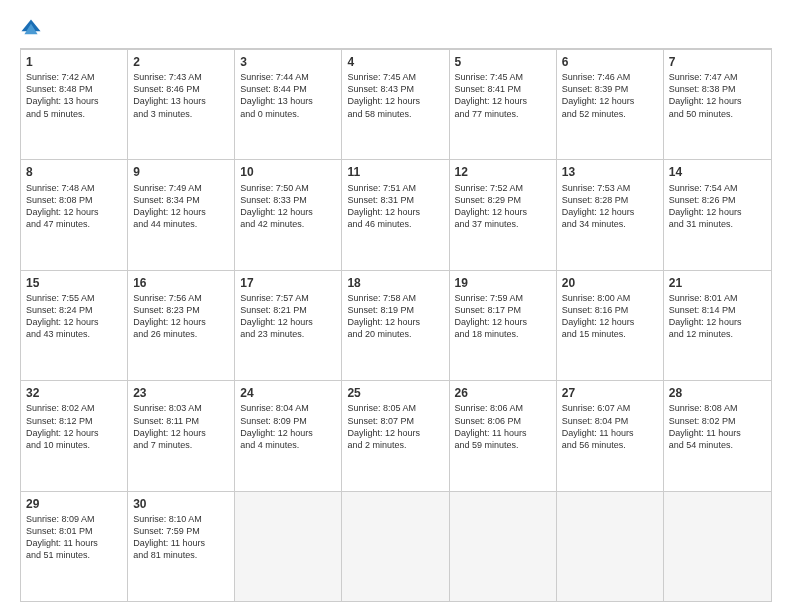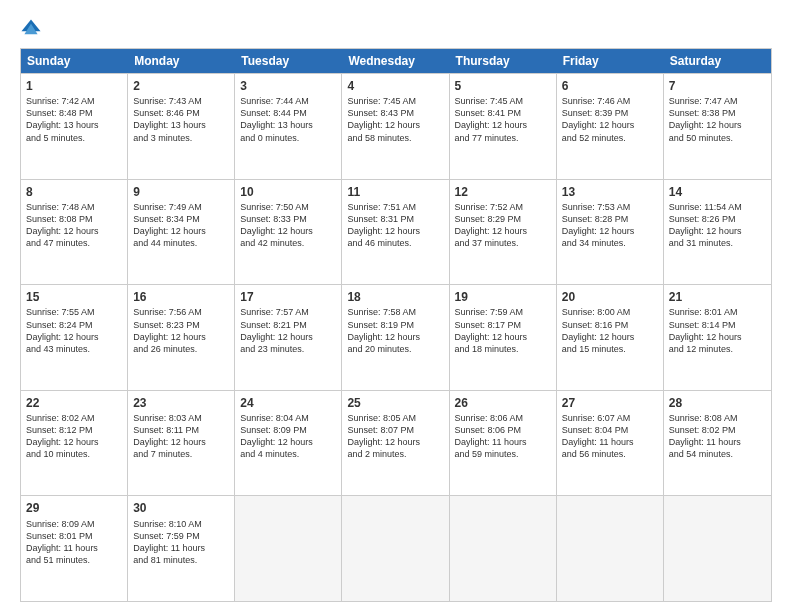--- a/index.html
+++ b/index.html
@@ -125,29 +125,20 @@
         <div><span style="color:#1a6eb5;"></span></div>
       </div>
     </div>
     <div class="title-block">
       <div class="month-title"></div>
       <div class="location"></div>
     </div>
   </div>
 
   <div class="calendar">
-    <div class="cal-header" id="cal-header">
-        <div class="cal-header-cell">Sunday</div>
-        <div class="cal-header-cell">Monday</div>
-        <div class="cal-header-cell">Tuesday</div>
-        <div class="cal-header-cell">Wednesday</div>
-        <div class="cal-header-cell">Thursday</div>
-        <div class="cal-header-cell">Friday</div>
-        <div class="cal-header-cell">Saturday</div>
-      </div>
     <div class="cal-body" id="cal-body">
         <div class="cal-row">
           <div class="cal-cell">
             <span class="day-num">1</span>
             <div class="cell-text">Sunrise: 7:42 AM</div>
             <div class="cell-text">Sunset: 8:48 PM</div>
             <div class="cell-text">Daylight: 13 hours</div>
             <div class="cell-text">and 5 minutes.</div>
           </div>
           <div class="cal-cell">
@@ -231,21 +222,21 @@
           </div>
           <div class="cal-cell">
             <span class="day-num">13</span>
             <div class="cell-text">Sunrise: 7:53 AM</div>
             <div class="cell-text">Sunset: 8:28 PM</div>
             <div class="cell-text">Daylight: 12 hours</div>
             <div class="cell-text">and 34 minutes.</div>
           </div>
           <div class="cal-cell">
             <span class="day-num">14</span>
-            <div class="cell-text">Sunrise: 11:54 AM</div>
+            <div class="cell-text">Sunrise: 7:54 AM</div>
             <div class="cell-text">Sunset: 8:26 PM</div>
             <div class="cell-text">Daylight: 12 hours</div>
             <div class="cell-text">and 31 minutes.</div>
           </div>
         </div>
         <div class="cal-row">
           <div class="cal-cell">
             <span class="day-num">15</span>
             <div class="cell-text">Sunrise: 7:55 AM</div>
             <div class="cell-text">Sunset: 8:24 PM</div>
@@ -290,21 +281,21 @@
           <div class="cal-cell">
             <span class="day-num">21</span>
             <div class="cell-text">Sunrise: 8:01 AM</div>
             <div class="cell-text">Sunset: 8:14 PM</div>
             <div class="cell-text">Daylight: 12 hours</div>
             <div class="cell-text">and 12 minutes.</div>
           </div>
         </div>
         <div class="cal-row">
           <div class="cal-cell">
-            <span class="day-num">22</span>
+            <span class="day-num">32</span>
             <div class="cell-text">Sunrise: 8:02 AM</div>
             <div class="cell-text">Sunset: 8:12 PM</div>
             <div class="cell-text">Daylight: 12 hours</div>
             <div class="cell-text">and 10 minutes.</div>
           </div>
           <div class="cal-cell">
             <span class="day-num">23</span>
             <div class="cell-text">Sunrise: 8:03 AM</div>
             <div class="cell-text">Sunset: 8:11 PM</div>
             <div class="cell-text">Daylight: 12 hours</div>

